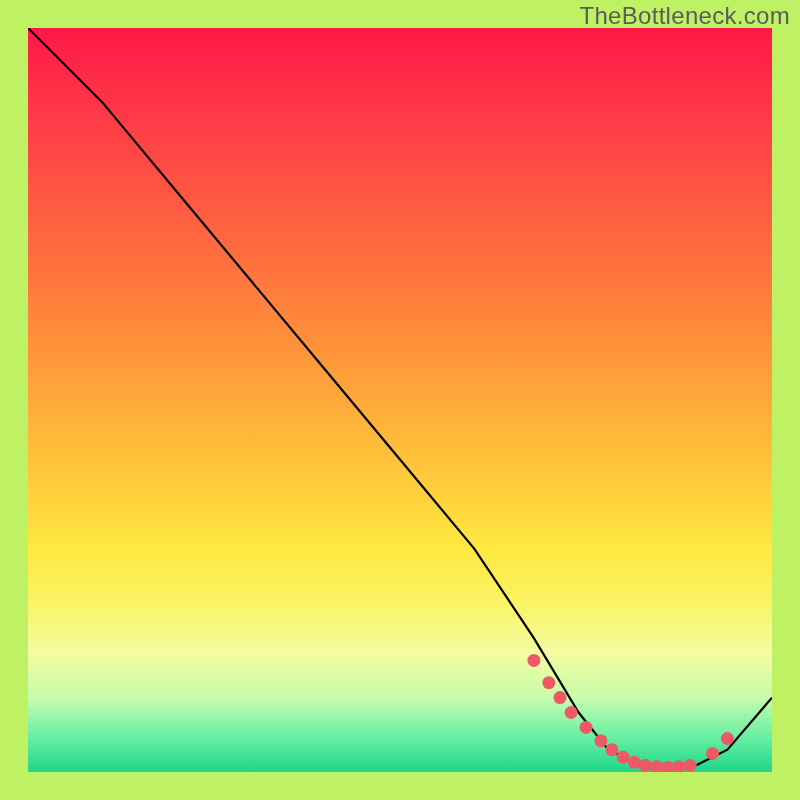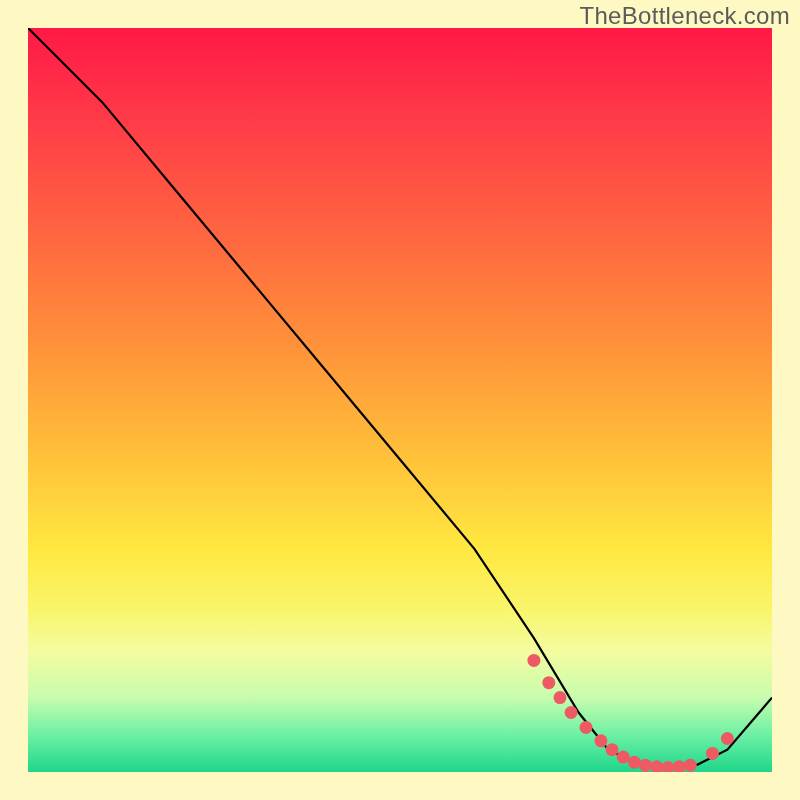--- a/index.html
+++ b/index.html
@@ -8,21 +8,21 @@
     width: 800px;
     height: 800px;
     background: #000000;
     overflow: hidden;
     font-family: Arial, Helvetica, sans-serif;
   }
   .stage {
     position: relative;
     width: 800px;
     height: 800px;
-    background: #fef9c3;
+    background: #bef264;
   }
   .plot {
     position: absolute;
     left: 28px;
     top: 28px;
     width: 744px;
     height: 744px;
     background: linear-gradient(
       to bottom,
       #ff1846 0%,

